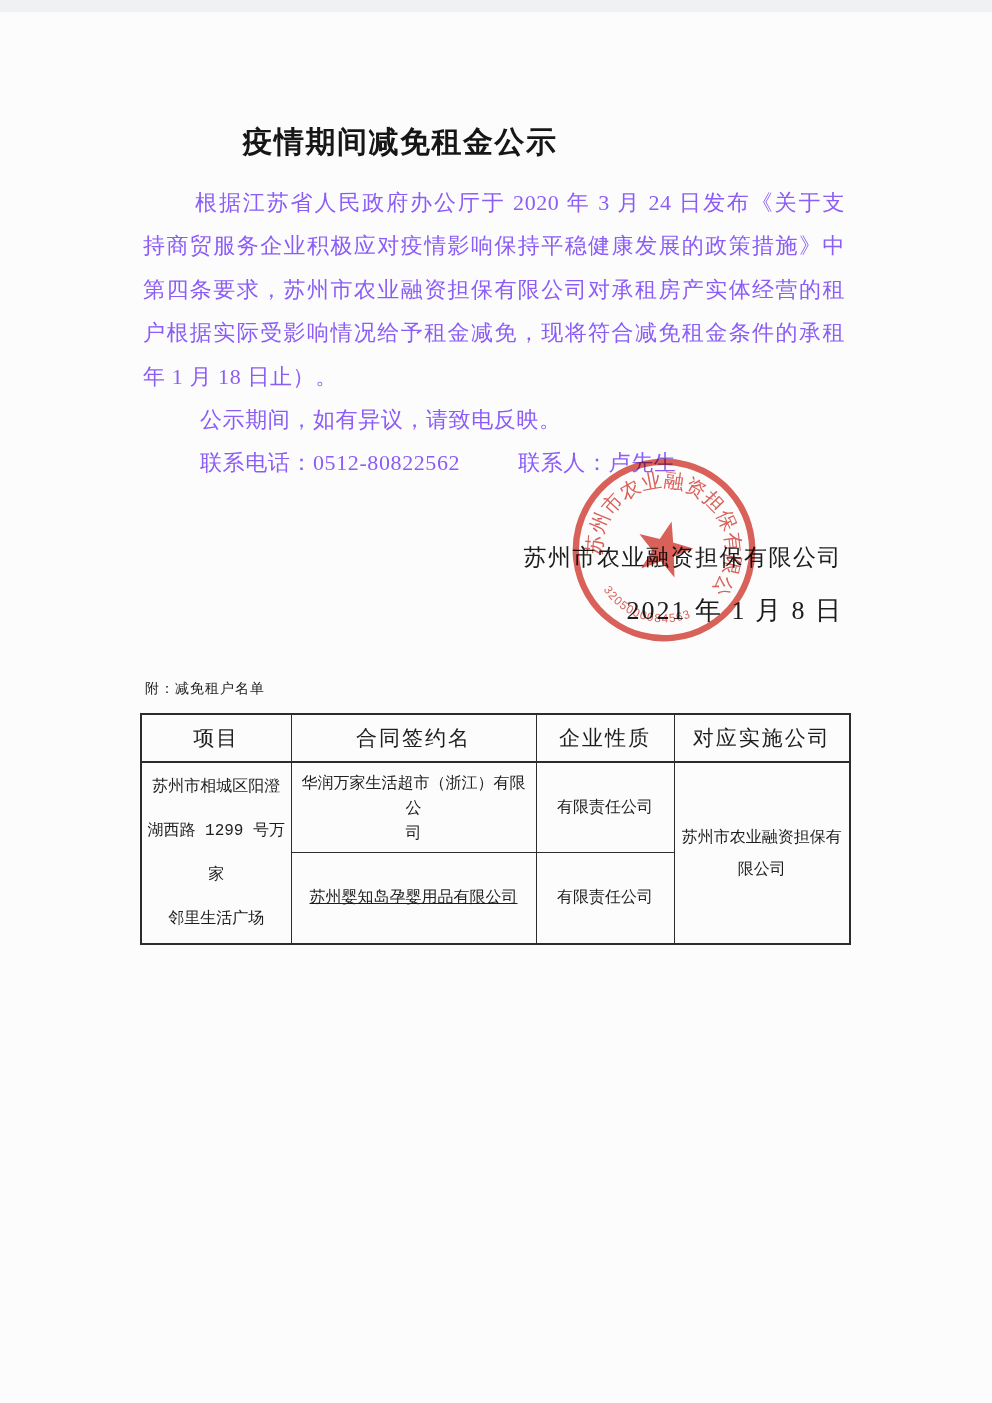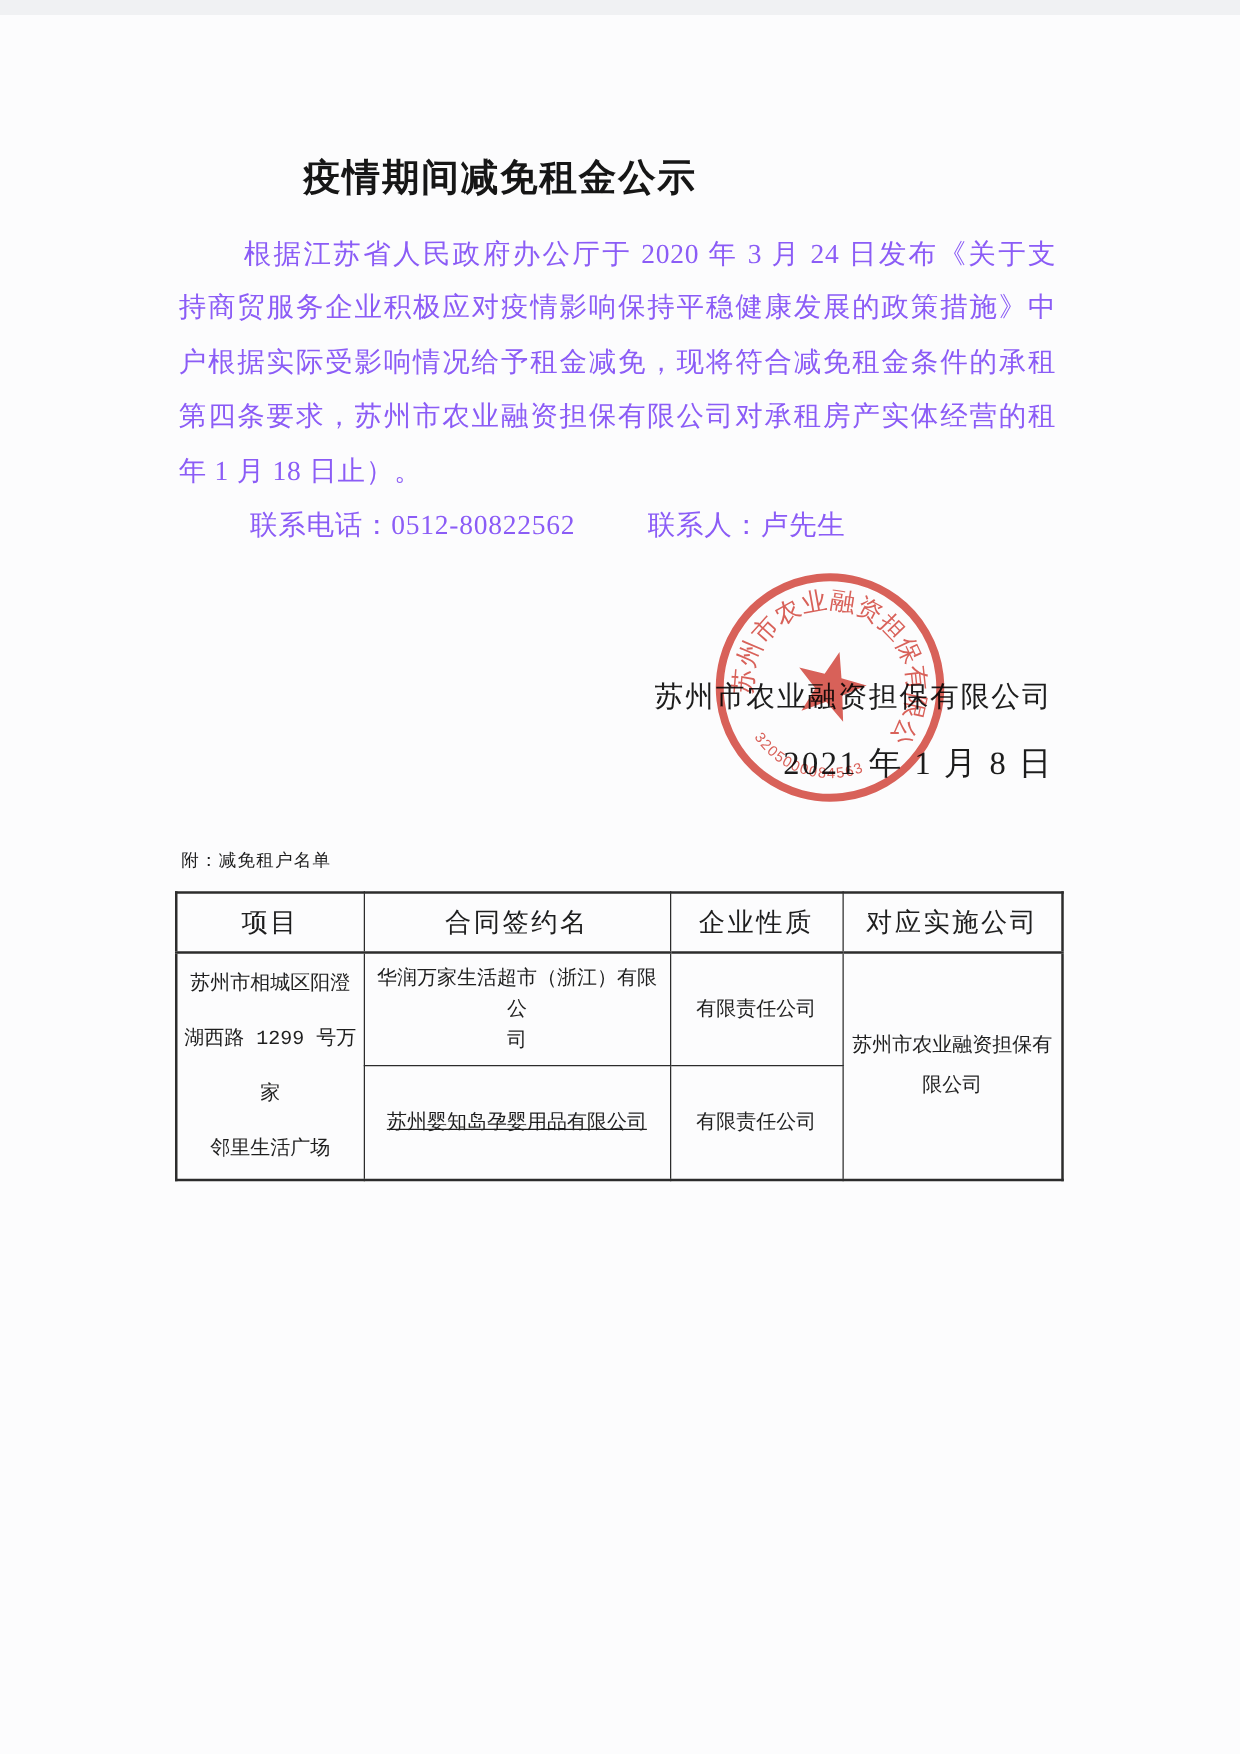--- a/index.html
+++ b/index.html
@@ -71,23 +71,24 @@
 
 <div class="page">
 
   <div class="scan-strip"></div>
 
   <div class="doc-title">疫情期间减免租金公示</div>
 
   <div class="body-block">
     <div class="jline indent1">根据江苏省人民政府办公厅于 2020 年 3 月 24 日发布《关于支</div>
     <div class="jline">持商贸服务企业积极应对疫情影响保持平稳健康发展的政策措施》中</div>
+    <div class="jline">第四条要求，苏州市农业融资担保有限公司对承租房产实体经营的租</div>
     <div class="jline">户根据实际受影响情况给予租金减免，现将符合减免租金条件的承租</div>
-    <div class="jline">第四条要求，苏州市农业融资担保有限公司对承租房产实体经营的租</div>
     <div>年 1 月 18 日止）。</div>
+    <div class="indent2">公示期间，如有异议，请致电反映。</div>
     <div class="indent2"><span>联系电话：0512-80822562</span><span class="contact-gap"></span><span>联系人：卢先生</span></div>
   </div>
 
   <div class="sig-company">苏州市农业融资担保有限公司</div>
   <div class="sig-date">2021 年 1 月 8 日</div>
 
   <div class="attach-caption">附：减免租户名单</div>
 
   <table class="roster">
     <colgroup>

